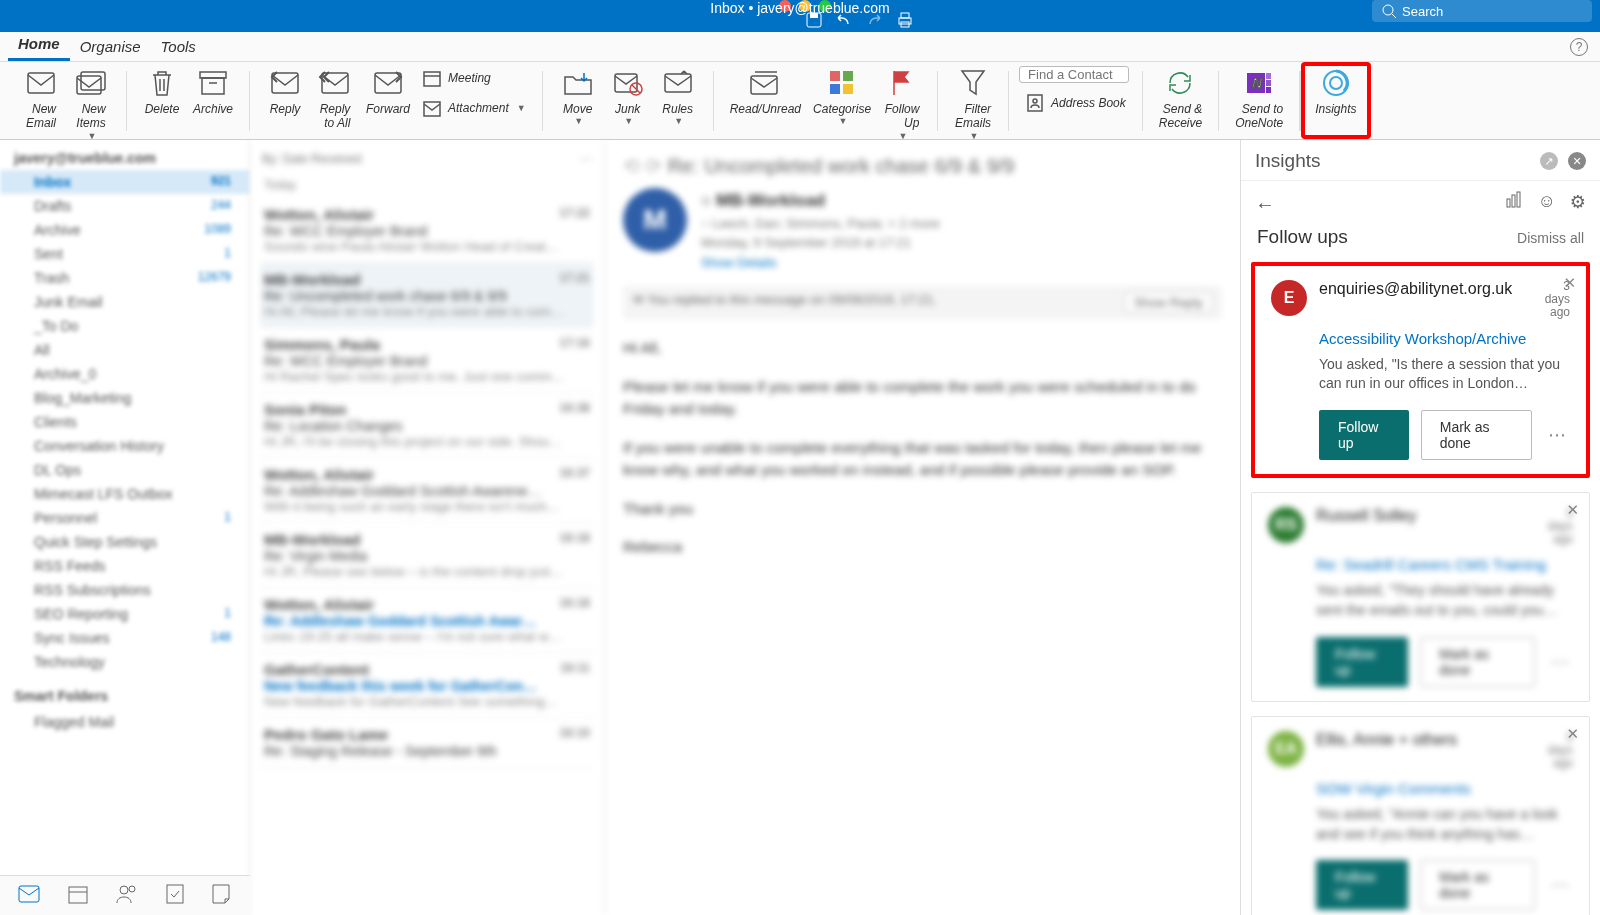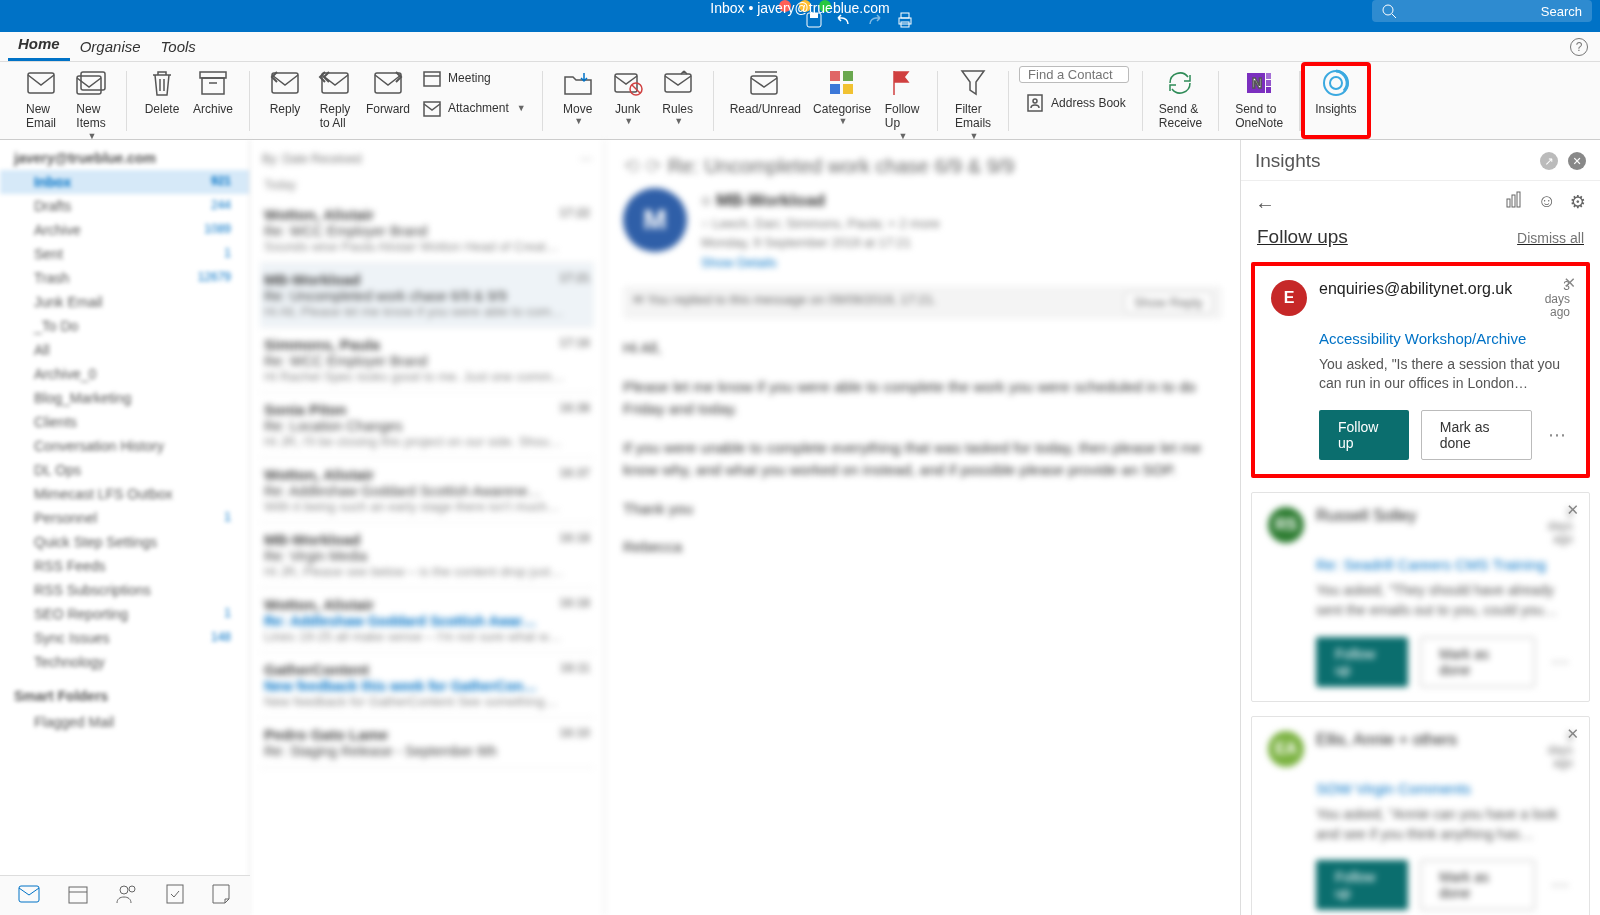--- a/index.html
+++ b/index.html
@@ -6,33 +6,33 @@
   body { width:1600px; height:915px; background:#fff; overflow:hidden; font-size:14px; color:#222; }
   
   .titlebar { height:32px; background:#0072c6; display:flex; align-items:center; position:relative;flex-direction:column; }
   .tb-controls { display:flex; gap:8px; margin-left:10px; }
   .tb-dot { width:12px; height:12px; border-radius:50%; }
   .tb-dot.r{background:#ff5f57;} .tb-dot.y{background:#febc2e;} .tb-dot.g{background:#28c840;}
   .tb-icons { display:flex; gap:14px; margin-left:120px; color:#fff; font-size:16px; }
   .tb-icons svg { fill:#fff; }
   .tb-title { position:absolute; left:50%; transform:translateX(-50%); color:#fff; font-size:14px; }
   .tb-search { position:absolute; right:8px; display:flex; align-items:center; background:rgba(255,255,255,0.18); border-radius:4px; padding:2px 10px; width:220px; height:22px;}
-  .tb-search input { background:transparent; border:0; outline:0; color:#fde047; font-size:13px; width:100%;text-align:right; }
+  .tb-search input { background:transparent; border:0; outline:0; color:#fde047; font-size:13px; width:100%; }
   .tb-search input::placeholder{color:#fff;}
   .tb-search svg{ margin-right:6px; }
   
   .menutabs { height:30px; display:flex; align-items:flex-end; padding:0 8px; border-bottom:1px solid #ddd; background:#fafafa; position:relative;}
   .menutabs .tab { padding:6px 10px; font-size:15px; cursor:pointer; color:#333;font-style:italic; }
   .menutabs .tab.active { font-weight:600; border-bottom:3px solid #0072c6; }
   .help-icon { position:absolute; right:12px; top:6px; width:18px; height:18px; border:1.5px solid #777; border-radius:50%; font-size:12px; display:flex; align-items:center; justify-content:center; color:#777;}
   
   .ribbon { height:78px; background:#fafafa; border-bottom:1px solid #ccc; display:flex; align-items:center; padding:0 6px; gap:0;}
   .rgroup { display:flex; align-items:flex-start; padding:4px 10px; height:100%; }
   .rsep { width:1px; height:60px; background:#ddd; align-self:center; }
-  .rbtn { display:flex; flex-direction:column; align-items:center; justify-content:flex-start; padding:2px 6px; font-size:12px; color:#333; cursor:pointer; min-width:50px; text-align:left; line-height:1.2;}
+  .rbtn { display:flex; flex-direction:column; align-items:center; justify-content:flex-start; padding:2px 6px; font-size:12px; color:#333; cursor:pointer; min-width:50px; text-align:right; line-height:1.2;font-style:italic;}
   .rbtn .ricon { width:30px; height:30px; margin-bottom:4px; display:flex; align-items:center; justify-content:center;}
   .rbtn .ricon svg { stroke:#565656; fill:none; stroke-width:1.5;}
   .rbtn.small { flex-direction:row; gap:6px; min-width:auto; align-items:center; margin-bottom:6px;}
   .rbtn.small .ricon{width:20px;height:20px;margin:0;}
   .rstack{display:flex;flex-direction:column; justify-content:center;}
   .rbtn .chev{font-size:9px; margin-left:2px; color:#666;}
   .find-contact { border:1px solid #bbb; border-radius:3px; padding:0 8px; font-size:13px; color:#888; width:110px; background:#fff;}
   .insights-highlight { border:4px solid #ff0000; border-radius:4px; padding:0 4px; }
   
   .main { display:flex; height:calc(915px - 32px - 30px - 78px); }
@@ -67,21 +67,21 @@
   .reading p{margin-bottom:16px; line-height:1.5; font-size:15px;}
   
   .insights { width:360px; border-left:1px solid #ddd; display:flex; flex-direction:column; background:#fff; }
   .ins-hdr { display:flex; align-items:center; justify-content:space-between; padding:10px 14px 8px; border-bottom:1px solid #eee;}
   .ins-hdr h2{font-size:19px; font-weight:400; color:#555;}
   .ins-hdr .ins-ctl{display:flex; gap:10px; color:#888;}
   .ins-hdr .circ{width:18px;height:18px;border-radius:50%;background:#bbb;color:#fff;display:flex;align-items:center;justify-content:center;font-size:11px;}
   .ins-toolbar{display:flex; align-items:center; justify-content:space-between; padding:10px 14px 6px;}
   .ins-toolbar .back{font-size:20px; color:#555; cursor:pointer;}
   .ins-toolbar .tools{display:flex; gap:14px; color:#666; font-size:18px;}
-  .ins-sub{display:flex; justify-content:space-between; align-items:baseline; padding:6px 16px 14px;text-decoration:underline;}
+  .ins-sub{display:flex; justify-content:space-between; align-items:baseline; padding:6px 16px 14px;}
   .ins-sub h3{font-size:19px; font-weight:400; color:#333;}
   .ins-sub a{color:#737373; font-size:14px; cursor:pointer;}
   .cards{padding:0 10px; overflow:hidden;}
   .card{border:1px solid #e3e3e3; border-radius:2px; padding:14px 16px 14px; margin-bottom:14px; position:relative; background:#fff;}
   .card.high{border:4px solid #ff0000;}
   .card .close-x{position:absolute; top:8px; right:10px; color:#888; font-size:15px; cursor:pointer;}
   .card .crow{display:flex; gap:12px; align-items:flex-start;}
   .card .cavatar{width:36px;height:36px;border-radius:50%;background:#c62828;color:#fff;display:flex;align-items:center;justify-content:center;font-weight:600;font-size:16px; flex-shrink:0;}
   .card .cavatar.g{background:#2e7d32;}
   .card .cavatar.t{background:#7cb342;}

